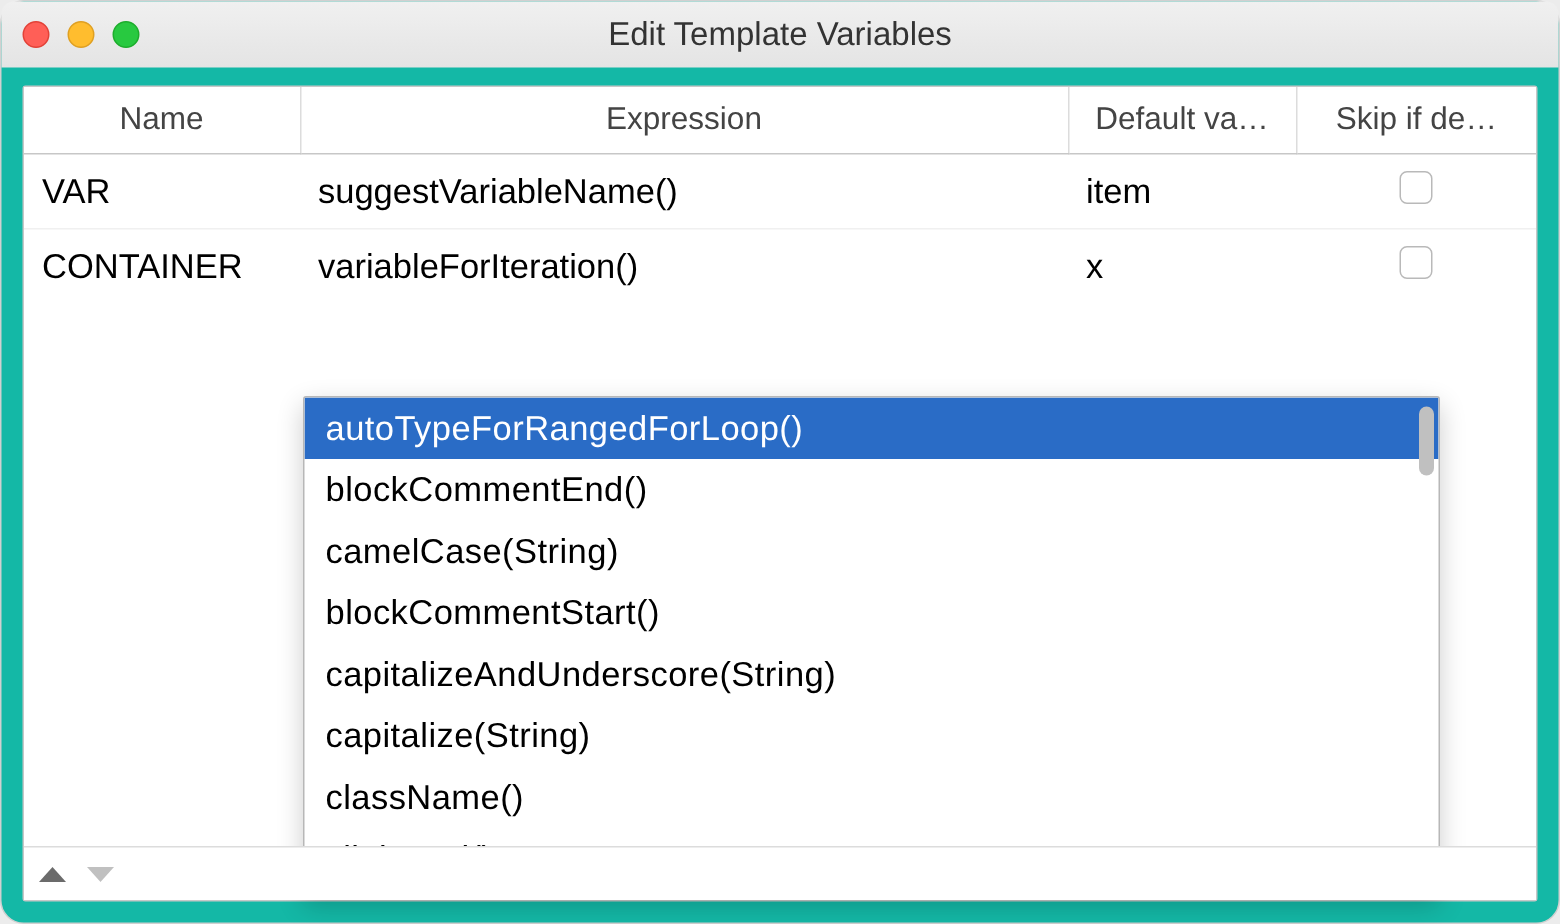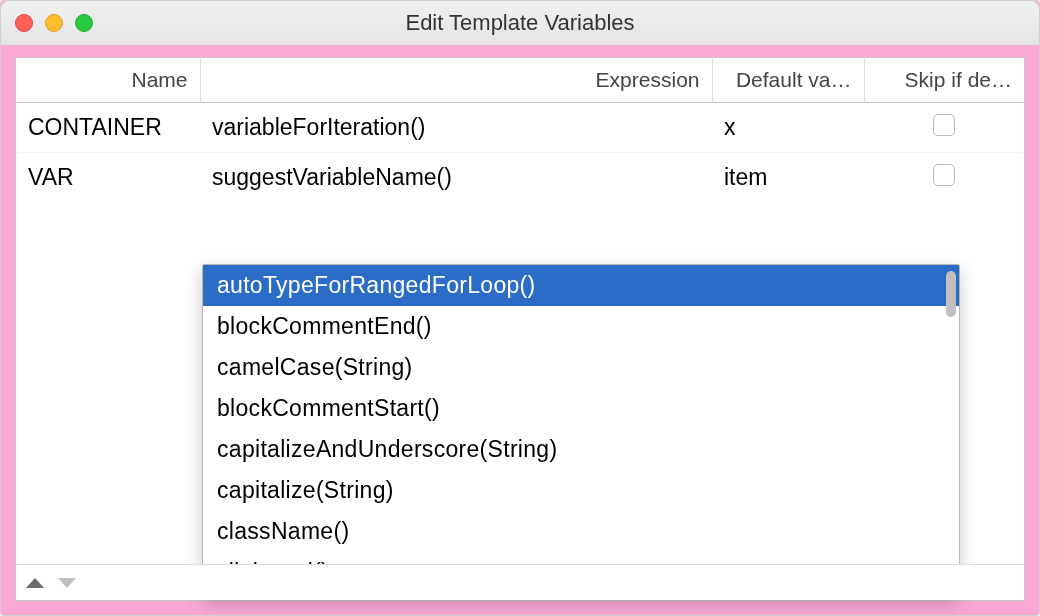--- a/index.html
+++ b/index.html
@@ -8,23 +8,23 @@
     height: 616px;
     font-family: "Helvetica Neue", Arial, sans-serif;
     font-size: 22px;
     color: #000;
     background: #ececec;
     overflow: hidden;
   }
   .window {
     width: 1040px;
     height: 616px;
-    background: #f9a8d4;
+    background: #14b8a6;
     border: 1px solid #d0d0d0;
-    border-radius: 4px;
+    border-radius: 16px;
     position: relative;
   }
   .titlebar {
     height: 44px;
     display: flex;
     align-items: center;
     position: relative;
     background: linear-gradient(#f0f0f0, #e4e4e4);
     border-top-left-radius: 8px;
     border-top-right-radius: 8px;
@@ -63,21 +63,21 @@
   table {
     width: 100%;
     border-collapse: collapse;
     table-layout: fixed;
   }
   col.c-name { width: 184px; }
   col.c-expr { width: 512px; }
   col.c-def  { width: 152px; }
   col.c-skip { width: 160px; }
   thead th {
-    text-align: right;
+    text-align: center;
     font-weight: 400;
     font-size: 21px;
     color: #444;
     padding: 10px 12px 10px 12px;
     border-right: 1px solid #dcdcdc;
     border-bottom: 1px solid #c7c7c7;
     background: #fff;
     height: 44px;
     white-space: nowrap;
     overflow: hidden;
@@ -226,29 +226,29 @@
       <thead>
         <tr>
           <th>Name</th>
           <th>Expression</th>
           <th>Default va…</th>
           <th>Skip if de…</th>
         </tr>
       </thead>
       <tbody>
         <tr class="datarow">
+          <td>VAR</td>
+          <td>suggestVariableName()</td>
+          <td>item</td>
+          <td class="center"><span class="chk"></span></td>
+        </tr>
+        <tr class="datarow">
           <td>CONTAINER</td>
           <td>variableForIteration()</td>
           <td>x</td>
-          <td class="center"><span class="chk"></span></td>
-        </tr>
-        <tr class="datarow">
-          <td>VAR</td>
-          <td>suggestVariableName()</td>
-          <td>item</td>
           <td class="center"><span class="chk"></span></td>
         </tr>
       </tbody>
     </table>
 
     <div class="dropdown">
       <ul>
         <li class="sel">autoTypeForRangedForLoop()</li>
         <li>blockCommentEnd()</li>
         <li>camelCase(String)</li>

